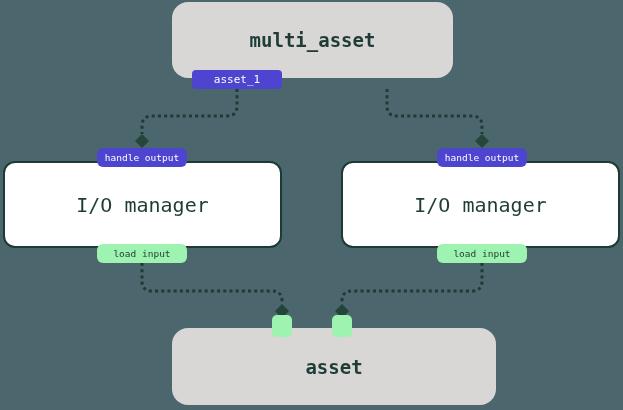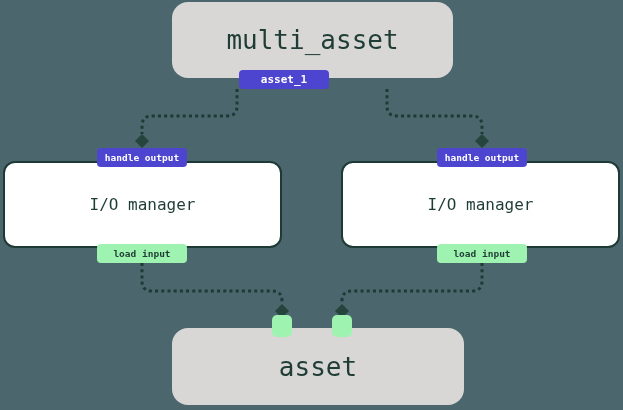--- a/index.html
+++ b/index.html
@@ -27,44 +27,44 @@
   }
   .node-white {
     background: #ffffff;
     border: 2px solid #1e3a34;
     border-radius: 12px;
   }
   .node-title {
     color: #1f3d36;
     white-space: nowrap;
   }
-  .title-big  { font-size: 26px; font-weight: 400; }
-  .title-mid  { font-size: 16px; font-weight: 400; }
+  .title-big  { font-size: 19px; font-weight: 700; }
+  .title-mid  { font-size: 20px; font-weight: 400; }
   .badge {
     position: absolute;
     box-sizing: border-box;
     height: 19px;
     width: 90px;
     border-radius: 4px;
     display: flex;
     align-items: center;
     justify-content: center;
     white-space: nowrap;
   }
   .badge-purple {
     background: #4d44d0;
     color: #ffffff;
   }
   .badge-mint {
     background: #9ff3b0;
     color: #1f3d36;
     justify-content: center;
   }
-  .badge-io { font-size: 9.5px; font-weight: 700; letter-spacing: 0; }
-  .badge-asset { font-size: 11px; font-weight: 700; margin-left: 47px; }
+  .badge-io { font-size: 9.5px; font-weight: 400; letter-spacing: 0; border-radius: 6px; }
+  .badge-asset { font-size: 11px; font-weight: 400; }
   .port-square {
     position: absolute;
     width: 20px;
     height: 22px;
     border-radius: 5px;
     background: #9ff3b0;
   }
   .edges {
     position: absolute;
     left: 0; top: 0;
@@ -78,21 +78,21 @@
     stroke-width: 3;
     stroke-dasharray: 3 3.2;
     stroke-linecap: butt;
   }
   .edge-arrowhead { fill: #25443b; stroke: none; }
 
   
   .pos-multi-asset { left: 172px; top: 2px;   width: 281px; height: 76px; }
   .pos-io-left     { left: 3px;   top: 161px; width: 279px; height: 87px; }
   .pos-io-right    { left: 341px; top: 161px; width: 279px; height: 87px; }
-  .pos-asset       { left: 172px; top: 328px; width: 292px; height: 77px; }
+  .pos-asset       { left: 172px; top: 328px; width: 324px; height: 77px; }
   .pos-asset1         { left: 192px; top: 70px; }
   .pos-asset2         { left: 342px; top: 70px; }
   .pos-handle-left    { left: 97px;  top: 148px; }
   .pos-handle-right   { left: 437px; top: 148px; }
   .pos-load-left      { left: 97px;  top: 244px; }
   .pos-load-right     { left: 437px; top: 244px; }
   .pos-square-left    { left: 272px; top: 315px; }
   .pos-square-right   { left: 332px; top: 315px; }
 </style>
 </head>

